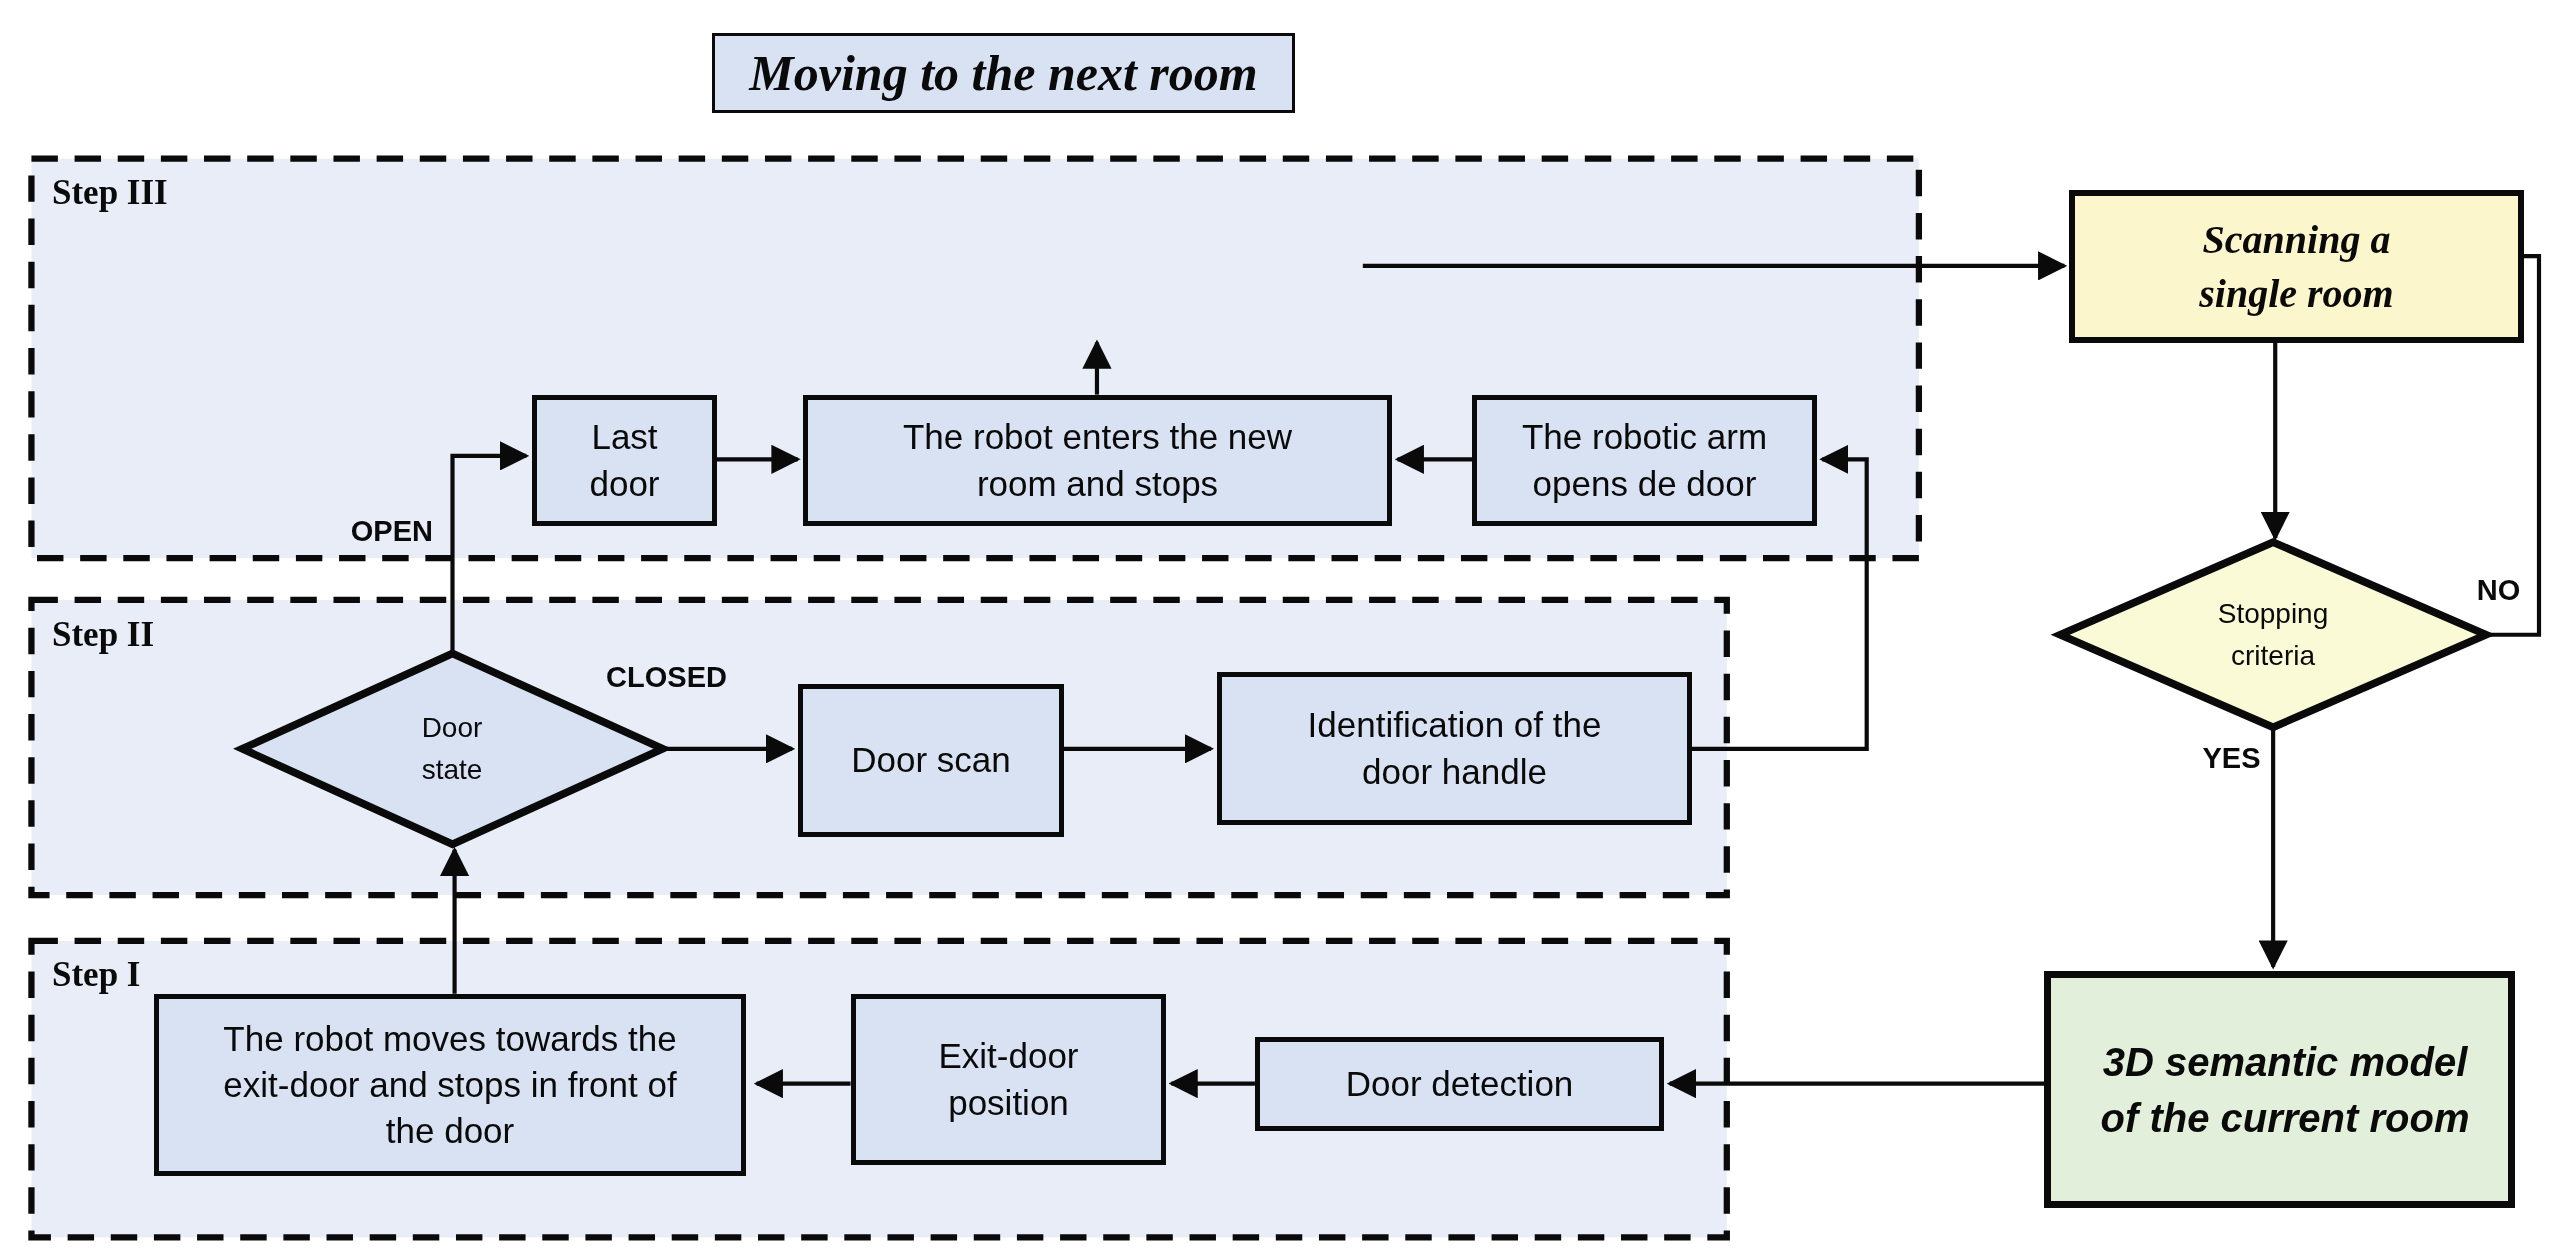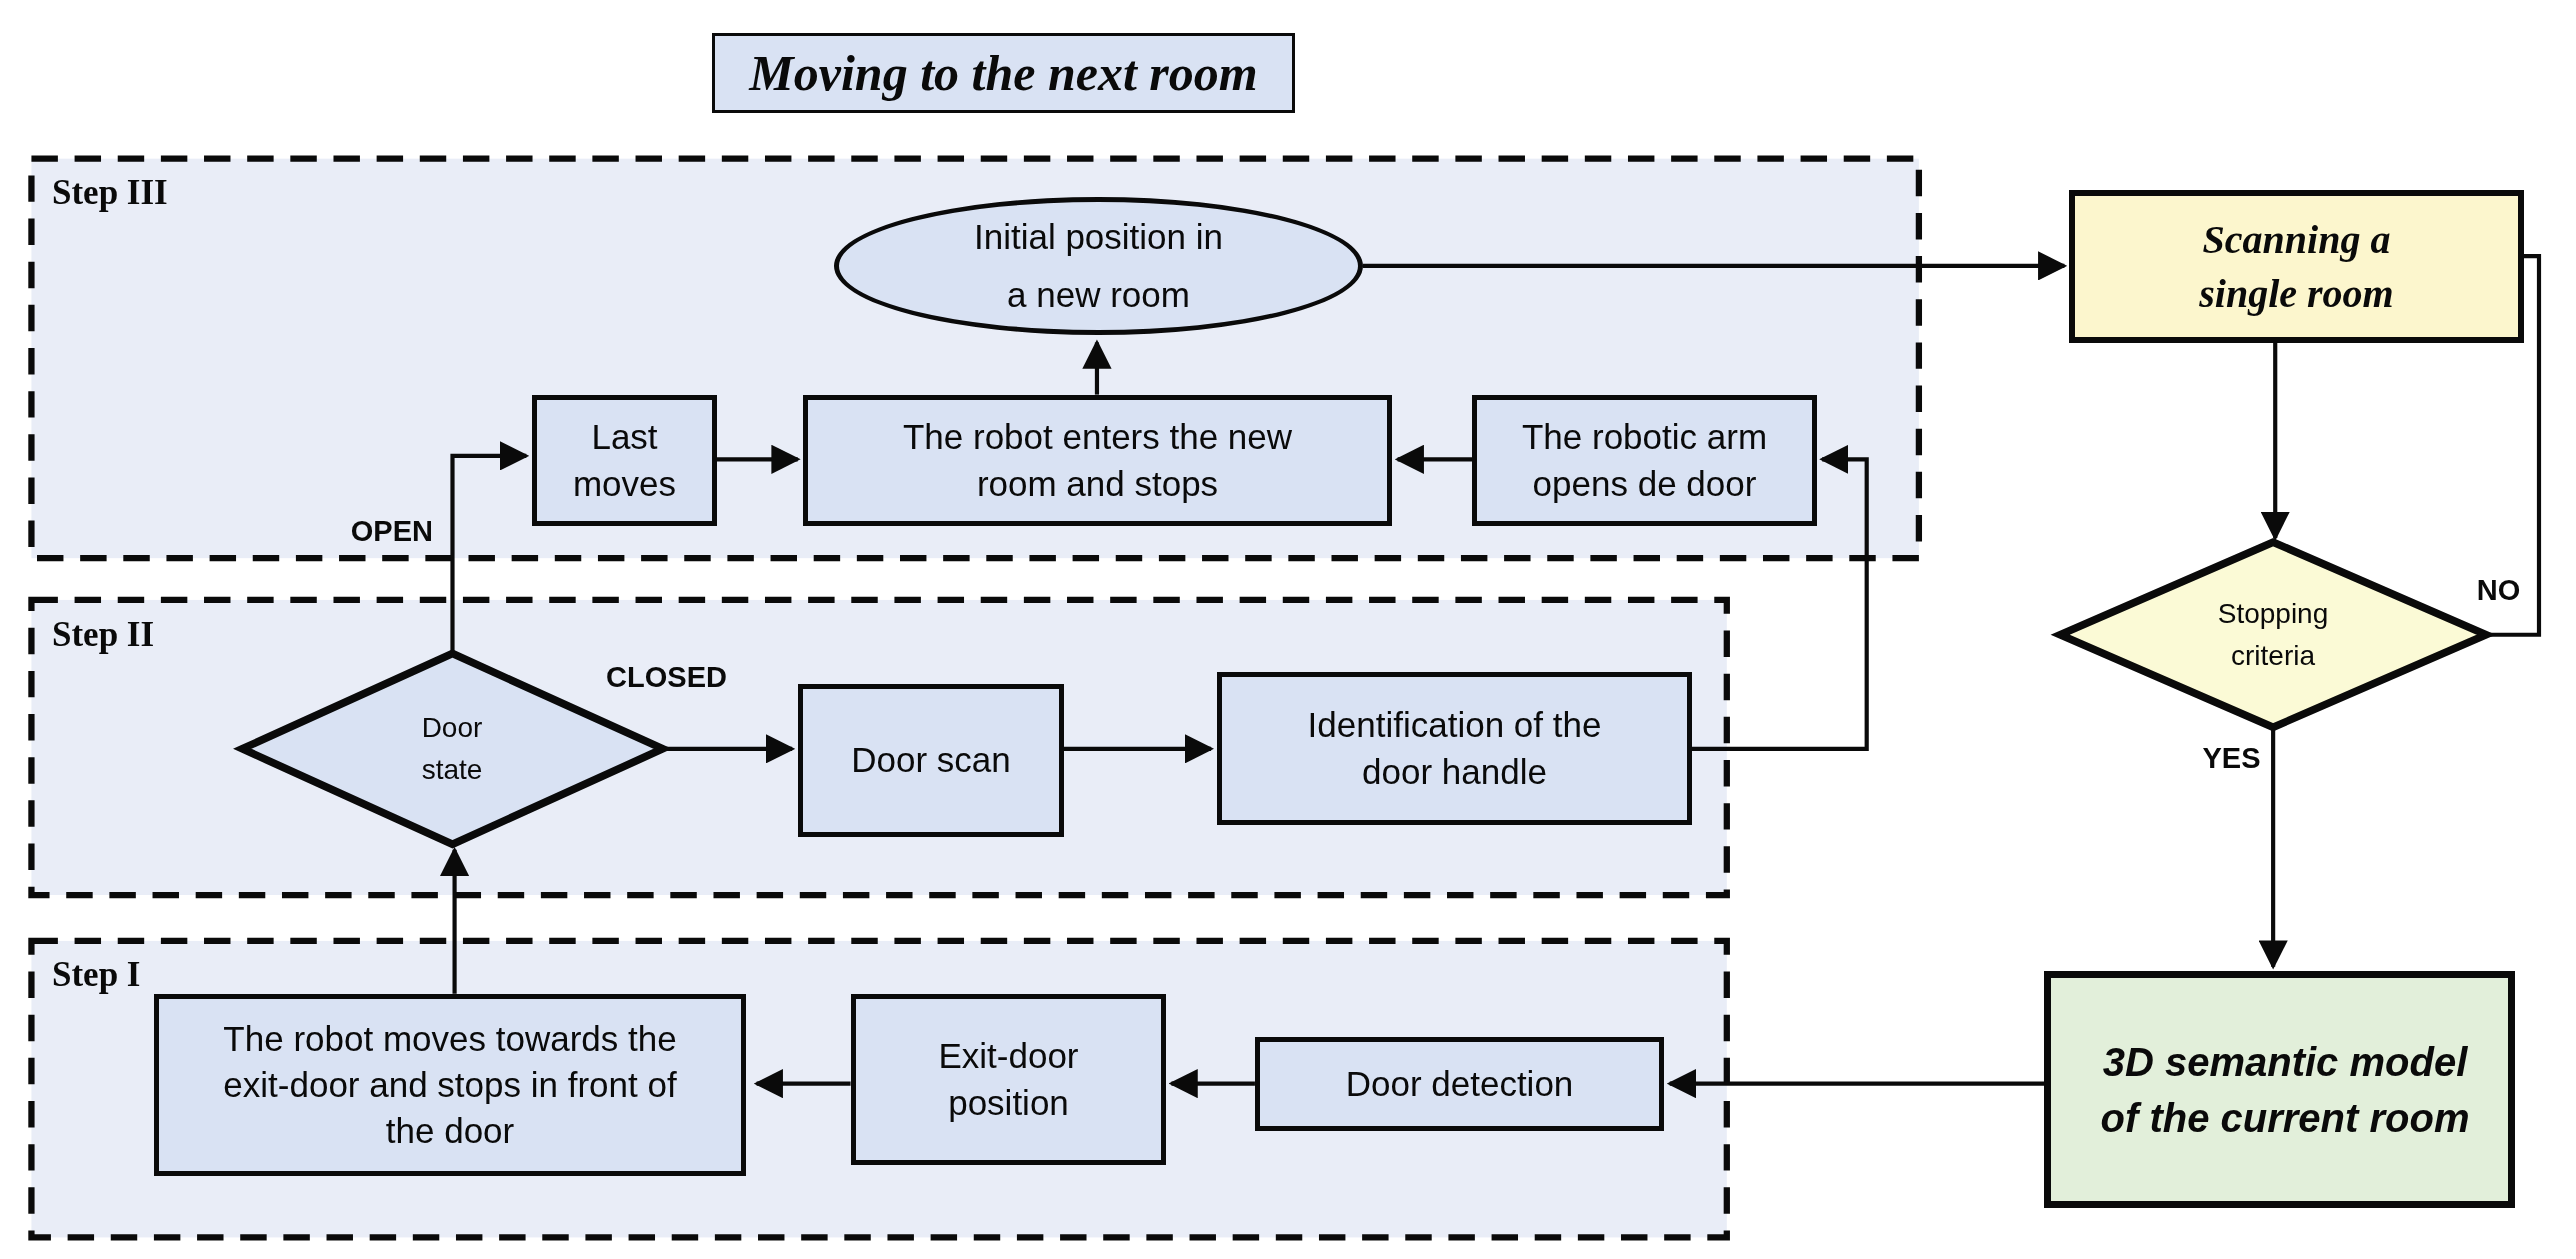--- a/index.html
+++ b/index.html
@@ -72,27 +72,23 @@
     <polygon class="diamond" points="348,1076 650,939 952,1076 650,1213" fill="#d9e2f3"></polygon>
     <polygon class="diamond" points="2960,912 3266,779 3572,912 3266,1045" fill="#fbfad6"></polygon>
   </svg>
 
   <div class="abs titlebox" style="left:712px;top:33px;width:583px;height:80px;">Moving to the next room</div>
 
   <div class="abs steplabel" style="left:52px;top:173px;">Step III</div>
   <div class="abs steplabel" style="left:52px;top:615px;">Step II</div>
   <div class="abs steplabel" style="left:52px;top:955px;">Step I</div>
 
-  <div class="abs node ellipse" style="left:834px;top:197px;width:529px;height:138px;">
-    <span class="node-text">Initial position in
-a new room</span>
-  </div>
   <div class="abs node" style="left:532px;top:395px;width:185px;height:131px;">
     <span class="node-text">Last
-moves</span>
+door</span>
   </div>
   <div class="abs node" style="left:803px;top:395px;width:589px;height:131px;">
     <span class="node-text">The robot enters the new
 room and stops</span>
   </div>
   <div class="abs node" style="left:1472px;top:395px;width:345px;height:131px;">
     <span class="node-text">The robotic arm
 opens de door</span>
   </div>
 

